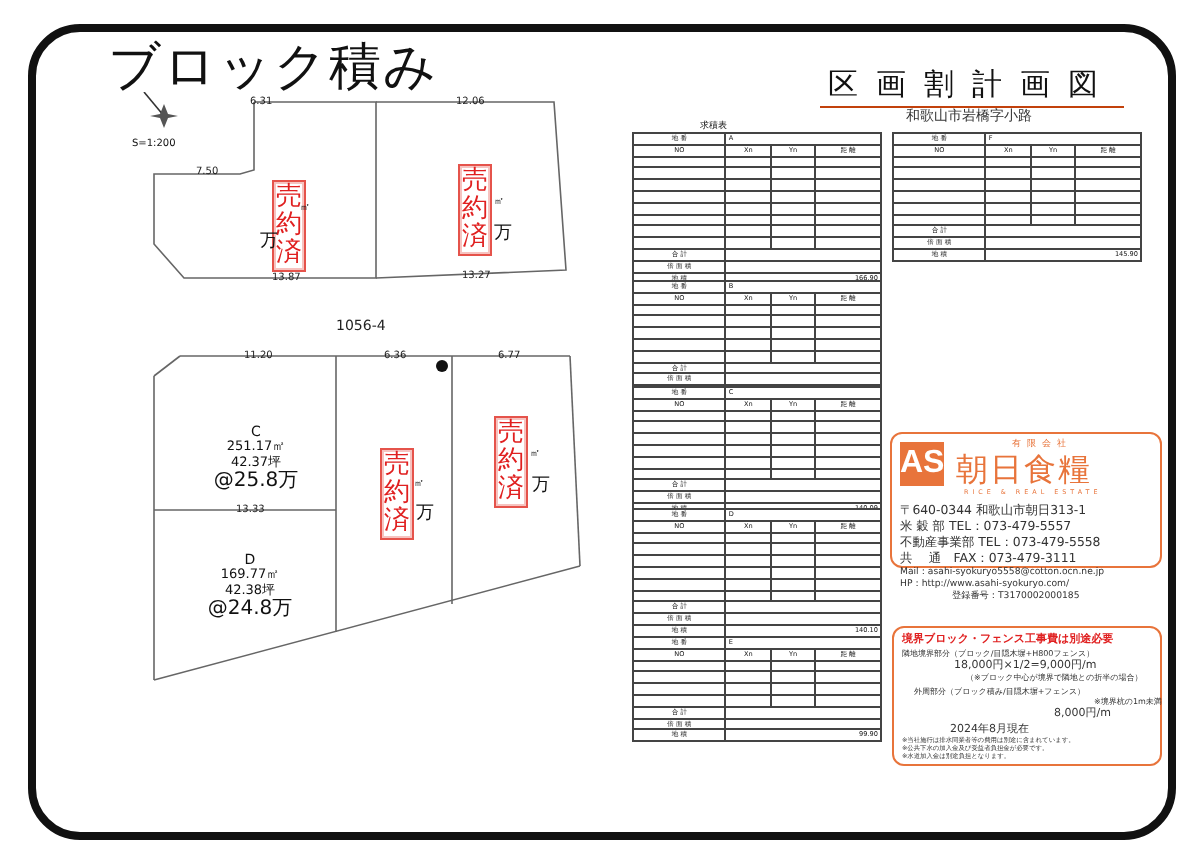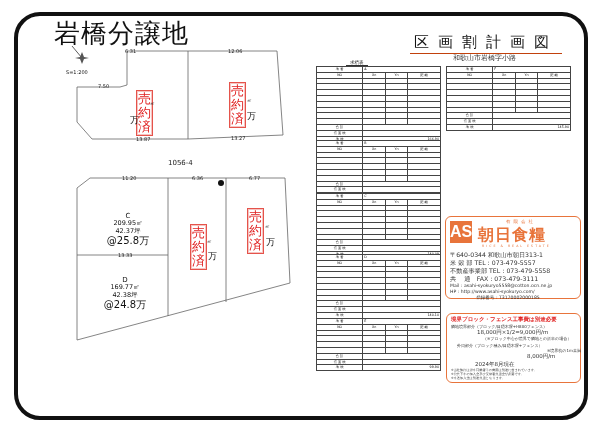--- a/index.html
+++ b/index.html
@@ -23,41 +23,41 @@
   .lot .price { font-size:10px; }
   .stamp { position:absolute; border:1px solid #e5534b; color:#e02020; font-size:13px;
            line-height:14px; width:15px; text-align:center; padding:1px 0; background:rgba(255,255,255,0.6);
            box-shadow: inset 0 0 0 1px rgba(229,83,75,0.35); }
   .stamp-note { position:absolute; font-size:9px; }
   .table-caption { position:absolute; left:346px; top:60px; font-size:4.5px; border-bottom:1px solid #333; padding:0 4px; }
   .ctable { position:absolute; border-collapse:collapse; font-size:3.3px; background:#fff; }
   .ctable td { border:0.5px solid #444; padding:0 1px; height:4.8px; line-height:4.8px; white-space:nowrap; }
   .ctable td.r { text-align:right; }
   .ctable td.c { text-align:center; }
-  .company { position:absolute; left:445px; top:216px; width:136px; height:83px; border:1.5px solid #e8743b;
+  .company { position:absolute; left:445px; top:216px; width:136px; height:68px; border:1.5px solid #e8743b;
              border-radius:6px; box-sizing:border-box; background:#fff; }
   .logo { position:absolute; left:4px; top:4px; width:22px; height:22px; background:#e8743b; color:#fff;
           font-weight:bold; font-size:16px; text-align:center; line-height:22px; font-family:"Liberation Sans", sans-serif; }
   .co-type { position:absolute; left:60px; top:2px; font-size:4.5px; color:#e8743b; letter-spacing:3px; }
-  .co-name { position:absolute; left:32px; top:8px; font-size:16px; color:#e8743b; font-weight:bold; letter-spacing:1px; }
+  .co-name { position:absolute; left:32px; top:8px; font-size:16px; color:#e8743b; font-weight:normal; letter-spacing:1px; }
   .co-sub { position:absolute; left:36px; top:27px; font-size:3.2px; color:#e8743b; letter-spacing:2px; }
   .co-line { position:absolute; left:4px; font-size:6.2px; color:#333; white-space:nowrap; }
   .co-line.small { font-size:4.6px; }
   .notice { position:absolute; left:446px; top:313px; width:135px; height:70px; border:1.5px solid #e8743b;
             border-radius:6px; box-sizing:border-box; background:#fff; }
   .notice .head { position:absolute; left:4px; top:2px; font-size:5.5px; color:#e02020; font-weight:bold; white-space:nowrap; }
   .notice .t { position:absolute; font-size:4px; color:#333; white-space:nowrap; }
   .notice .big { font-size:5.5px; }
 </style>
 </head>
 <body>
 
 <div class="frame"></div>
 
-<div class="title">岩橋分譲地</div>
+<div class="title">ブロック積み</div>
 <div class="plan-title">区画割計画図</div>
 <div class="plan-sub">和歌山市岩橋字小路</div>
 
 <svg class="compass" viewBox="0 0 24 24">
   <line x1="2" y1="0" x2="12" y2="12" stroke="#333" stroke-width="0.8"></line>
   <polygon points="12,6 14,11 19,12 14,13 12,18 10,13 5,12 10,11" fill="#555"></polygon>
 </svg>
 <div class="scale">S=1:200</div>
 
 <svg class="map" width="600" height="424">
@@ -88,21 +88,21 @@
 <div class="lbl" style="left:231px;top:135px;">13.27</div>
 <div class="lbl" style="left:122px;top:175px;">11.20</div>
 <div class="lbl" style="left:192px;top:175px;">6.36</div>
 <div class="lbl" style="left:249px;top:175px;">6.77</div>
 <div class="lbl" style="left:118px;top:252px;">13.33</div>
 
 <div class="lbl" style="left:168px;top:159px;font-size:7px;">1056-4</div>
 
 <div class="lot" style="left:103px;top:212px;width:50px;">
   <div class="name">C</div>
-  <div class="area">209.95㎡</div>
+  <div class="area">251.17㎡</div>
   <div class="area">42.37坪</div>
   <div class="price">@25.8万</div>
 </div>
 
 <div class="lot" style="left:100px;top:276px;width:50px;">
   <div class="name">D</div>
   <div class="area">169.77㎡</div>
   <div class="area">42.38坪</div>
   <div class="price">@24.8万</div>
 </div>

